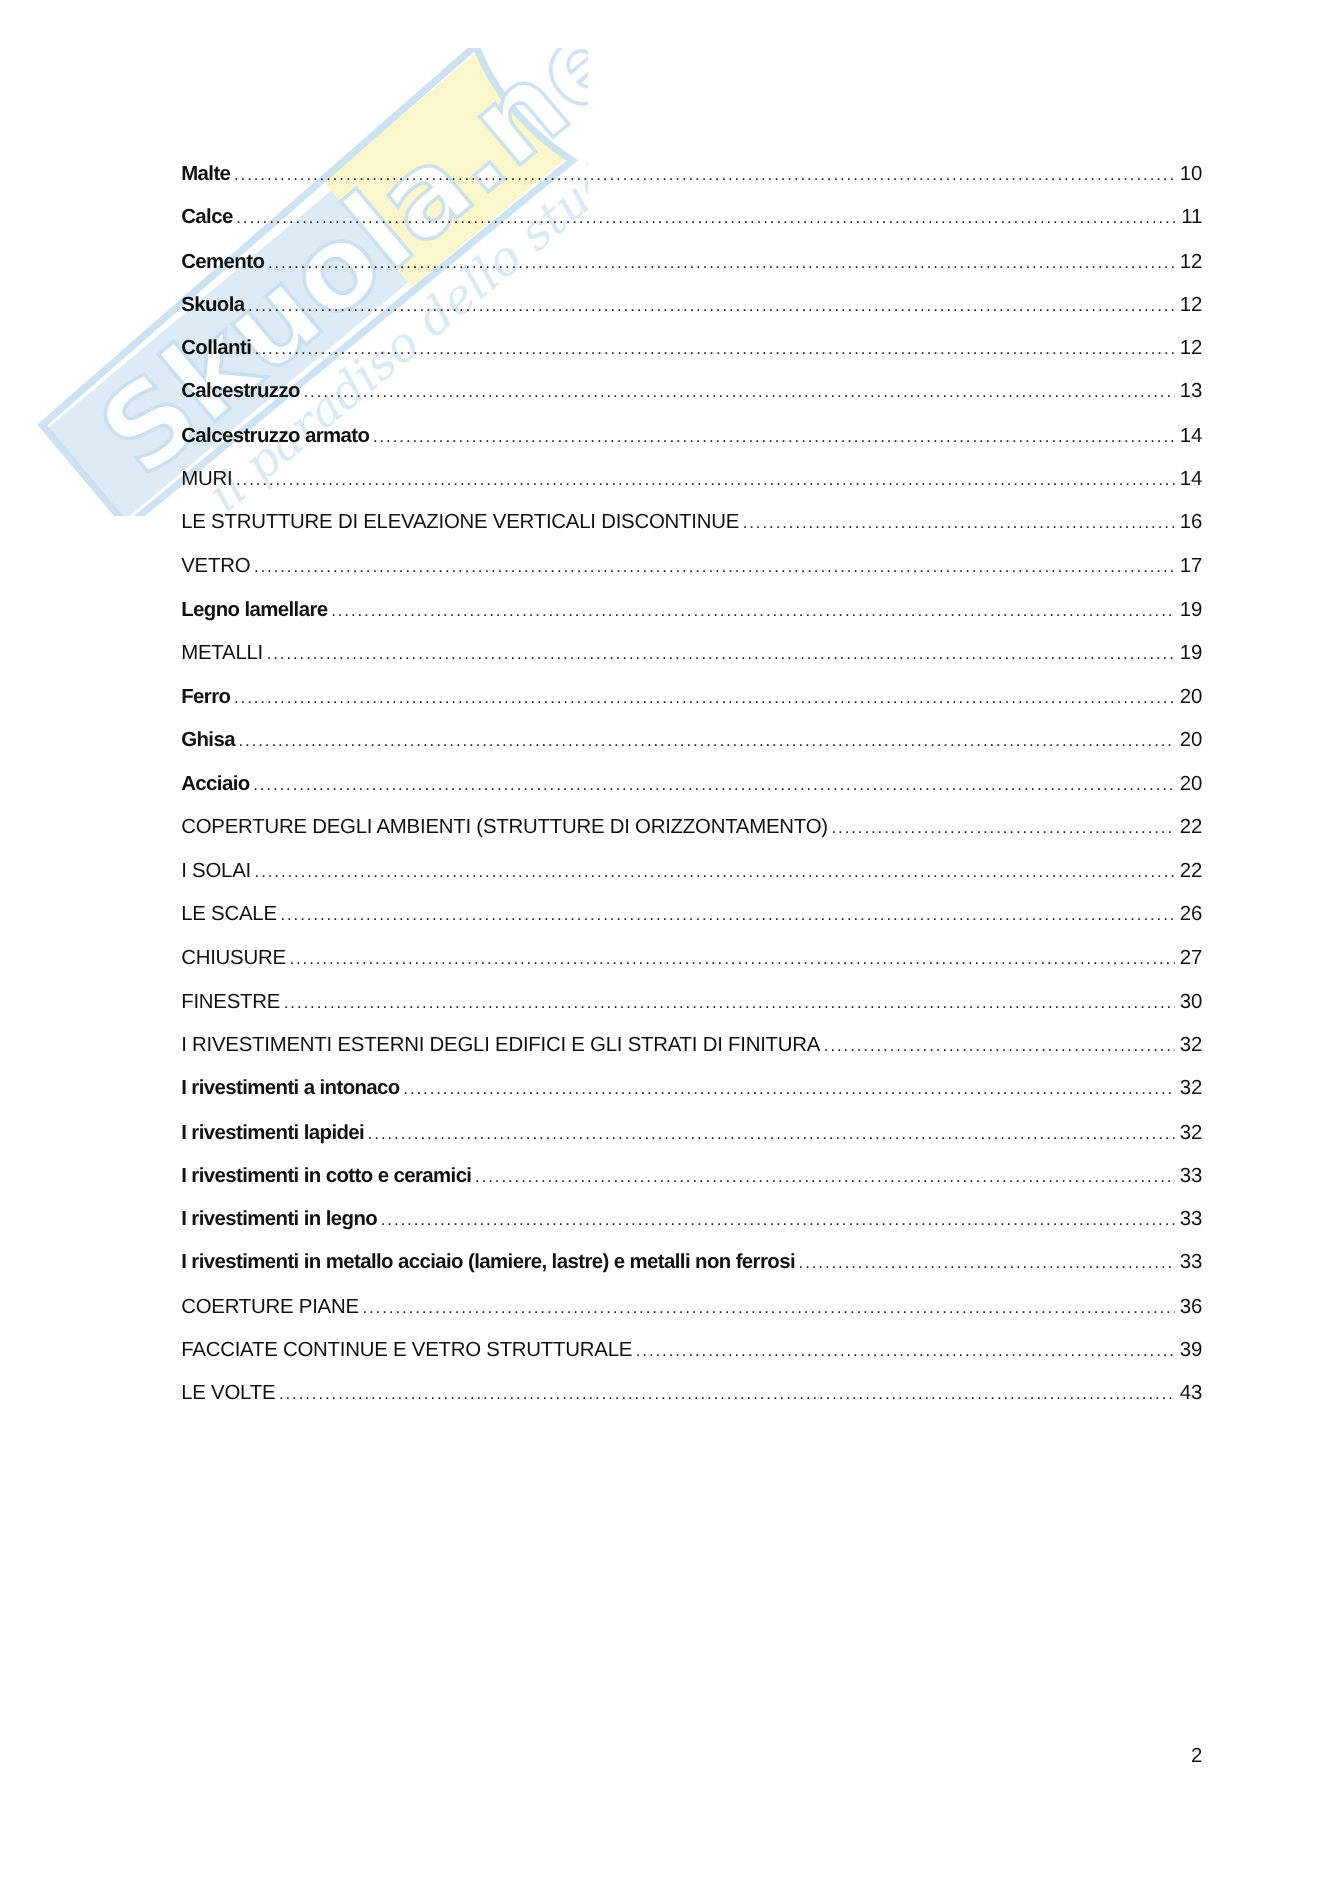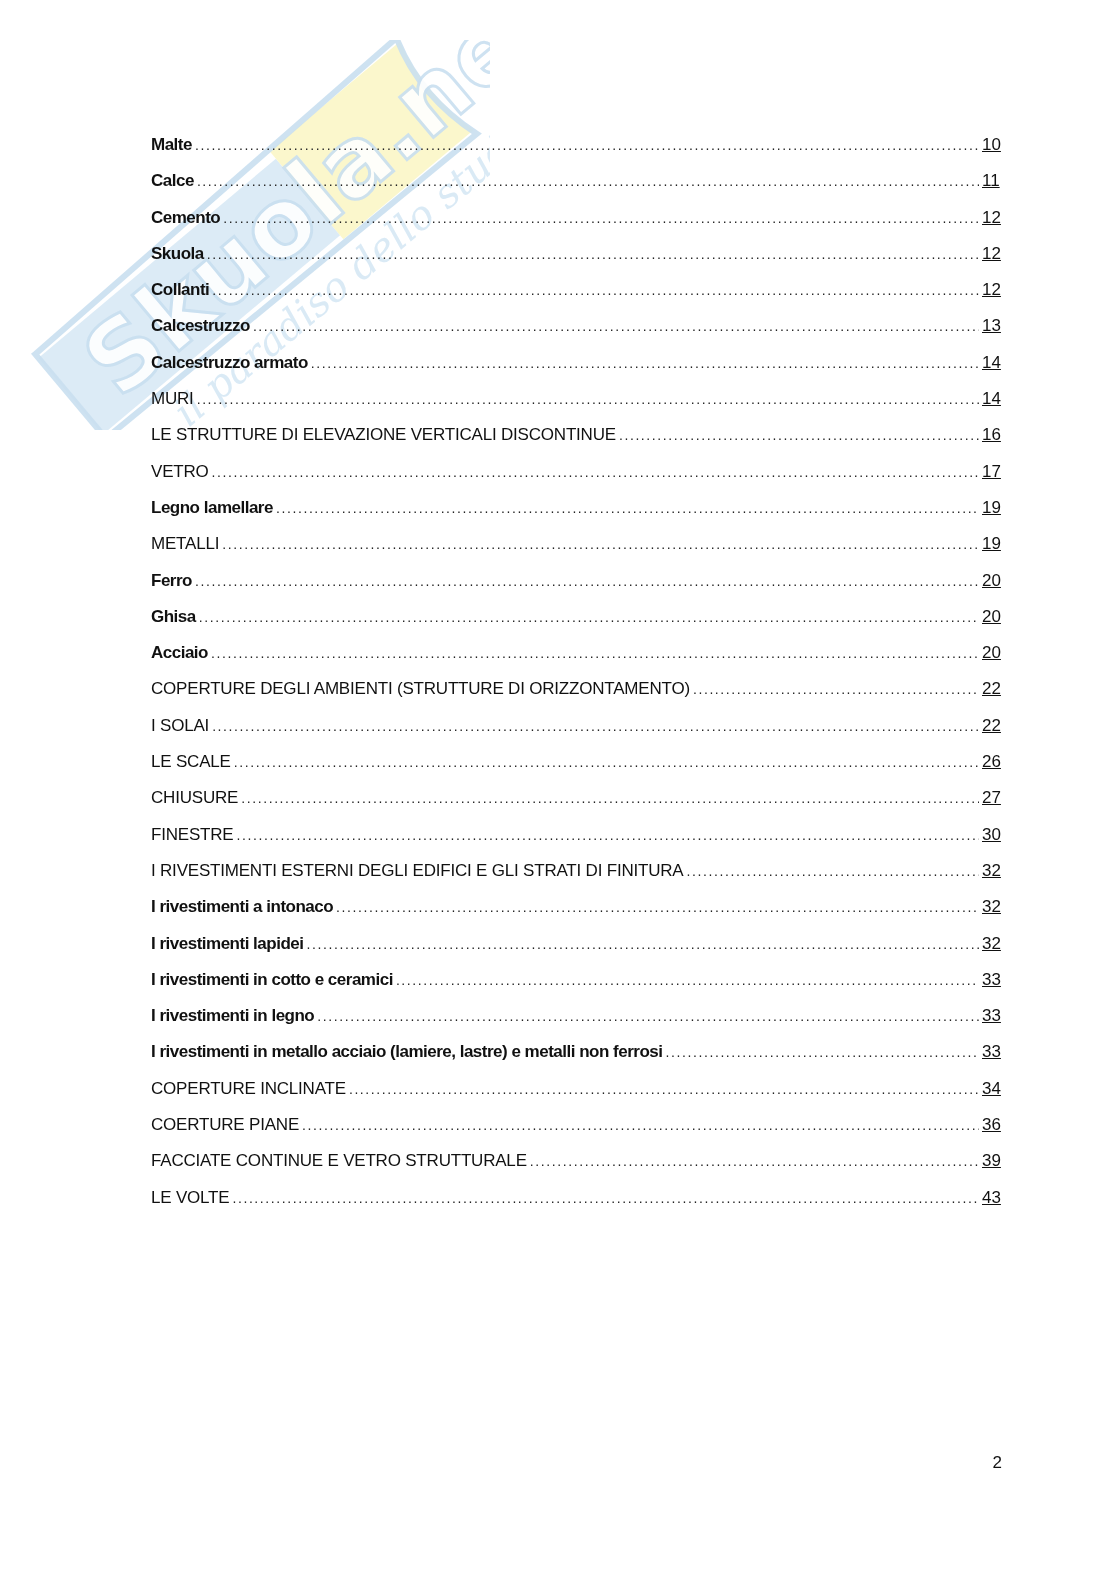--- a/index.html
+++ b/index.html
@@ -55,22 +55,22 @@
       color: #222222;
       font-size: 14px;
       letter-spacing: 1.6px;
       line-height: 24px;
     }
     .toc-row .leader::after {
       content: "..........................................................................................................................................................................................................................................";
     }
     .toc-row .page {
       flex: 0 0 auto;
+      text-align: right;
       min-width: 20px;
-      text-decoration: underline;
     }
     .page-number {
       position: absolute;
       left: 985px;
       top: 1453px;
       width: 17px;
       text-align: right;
       font-size: 17px;
       z-index: 1;
     }
@@ -216,25 +216,20 @@
     <span class="title">I rivestimenti in legno</span>
     <span class="leader"></span>
     <span class="page">33</span>
   </div>
   <div class="toc-row bold">
     <span class="title">I rivestimenti in metallo acciaio (lamiere, lastre) e metalli non ferrosi</span>
     <span class="leader"></span>
     <span class="page">33</span>
   </div>
   <div class="toc-row">
-    <span class="title">COPERTURE INCLINATE</span>
-    <span class="leader"></span>
-    <span class="page">34</span>
-  </div>
-  <div class="toc-row">
     <span class="title">COERTURE PIANE</span>
     <span class="leader"></span>
     <span class="page">36</span>
   </div>
   <div class="toc-row">
     <span class="title">FACCIATE CONTINUE E VETRO STRUTTURALE</span>
     <span class="leader"></span>
     <span class="page">39</span>
   </div>
   <div class="toc-row">

